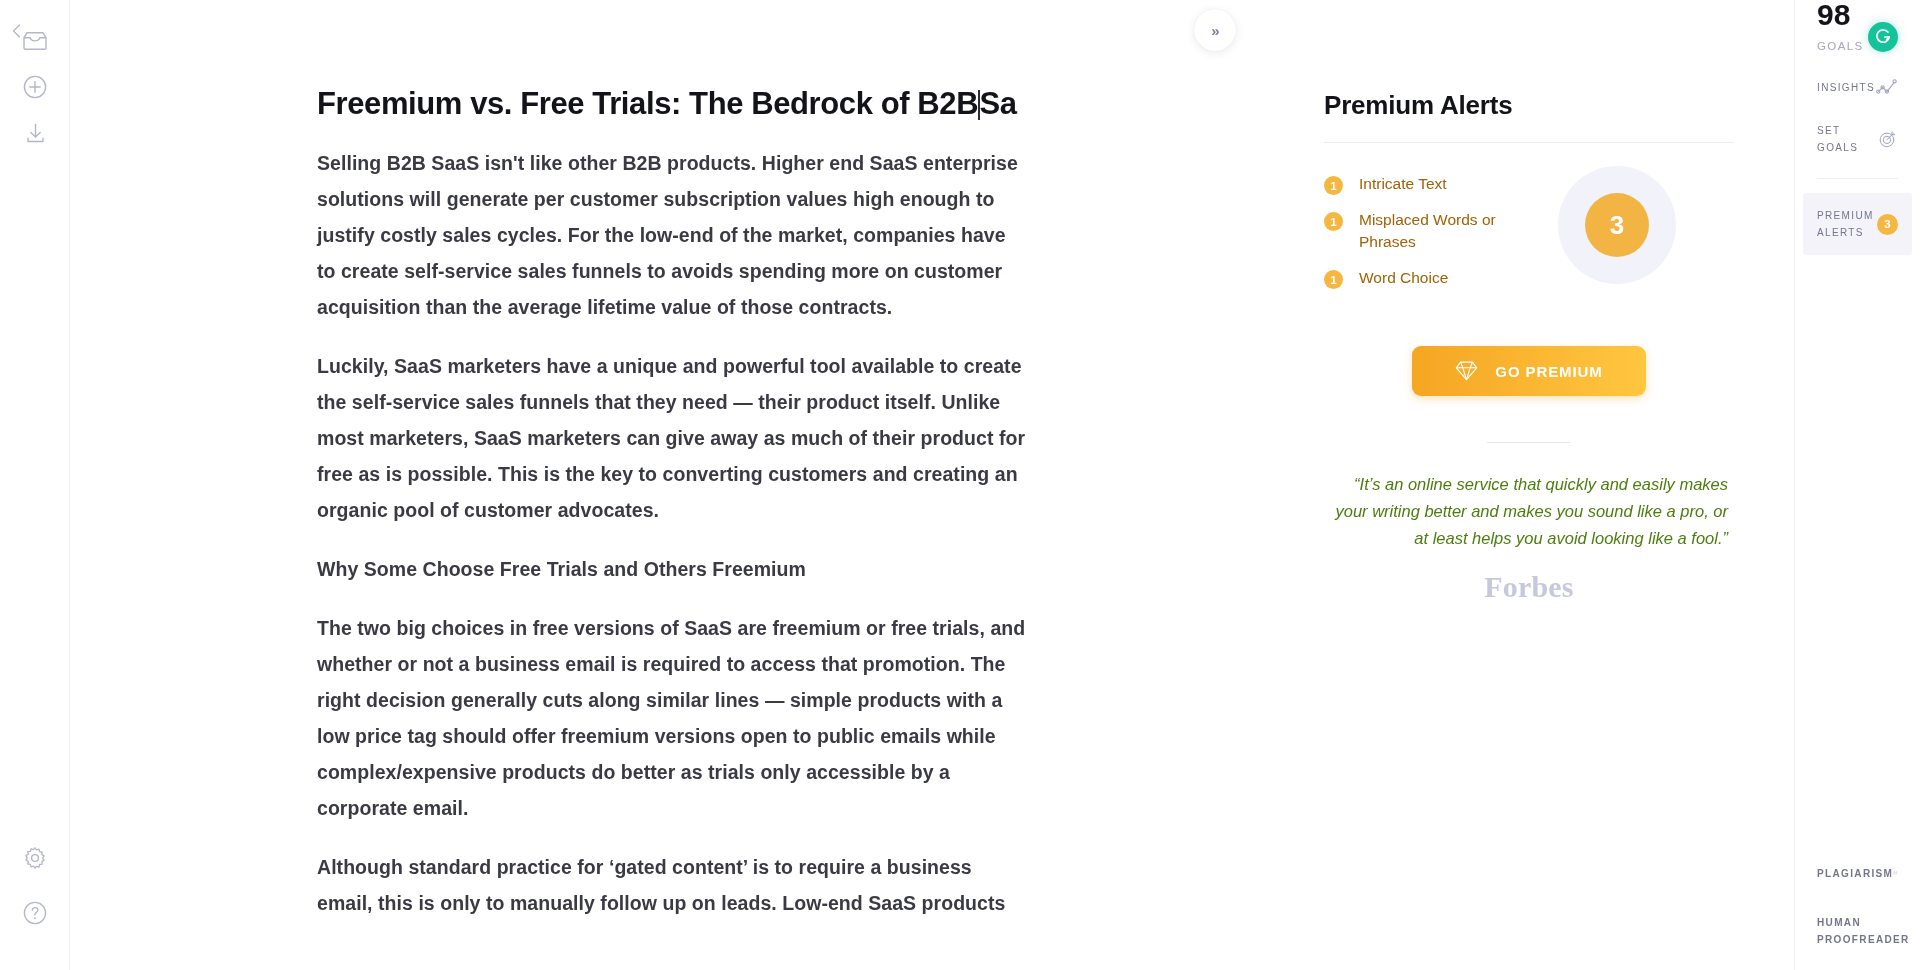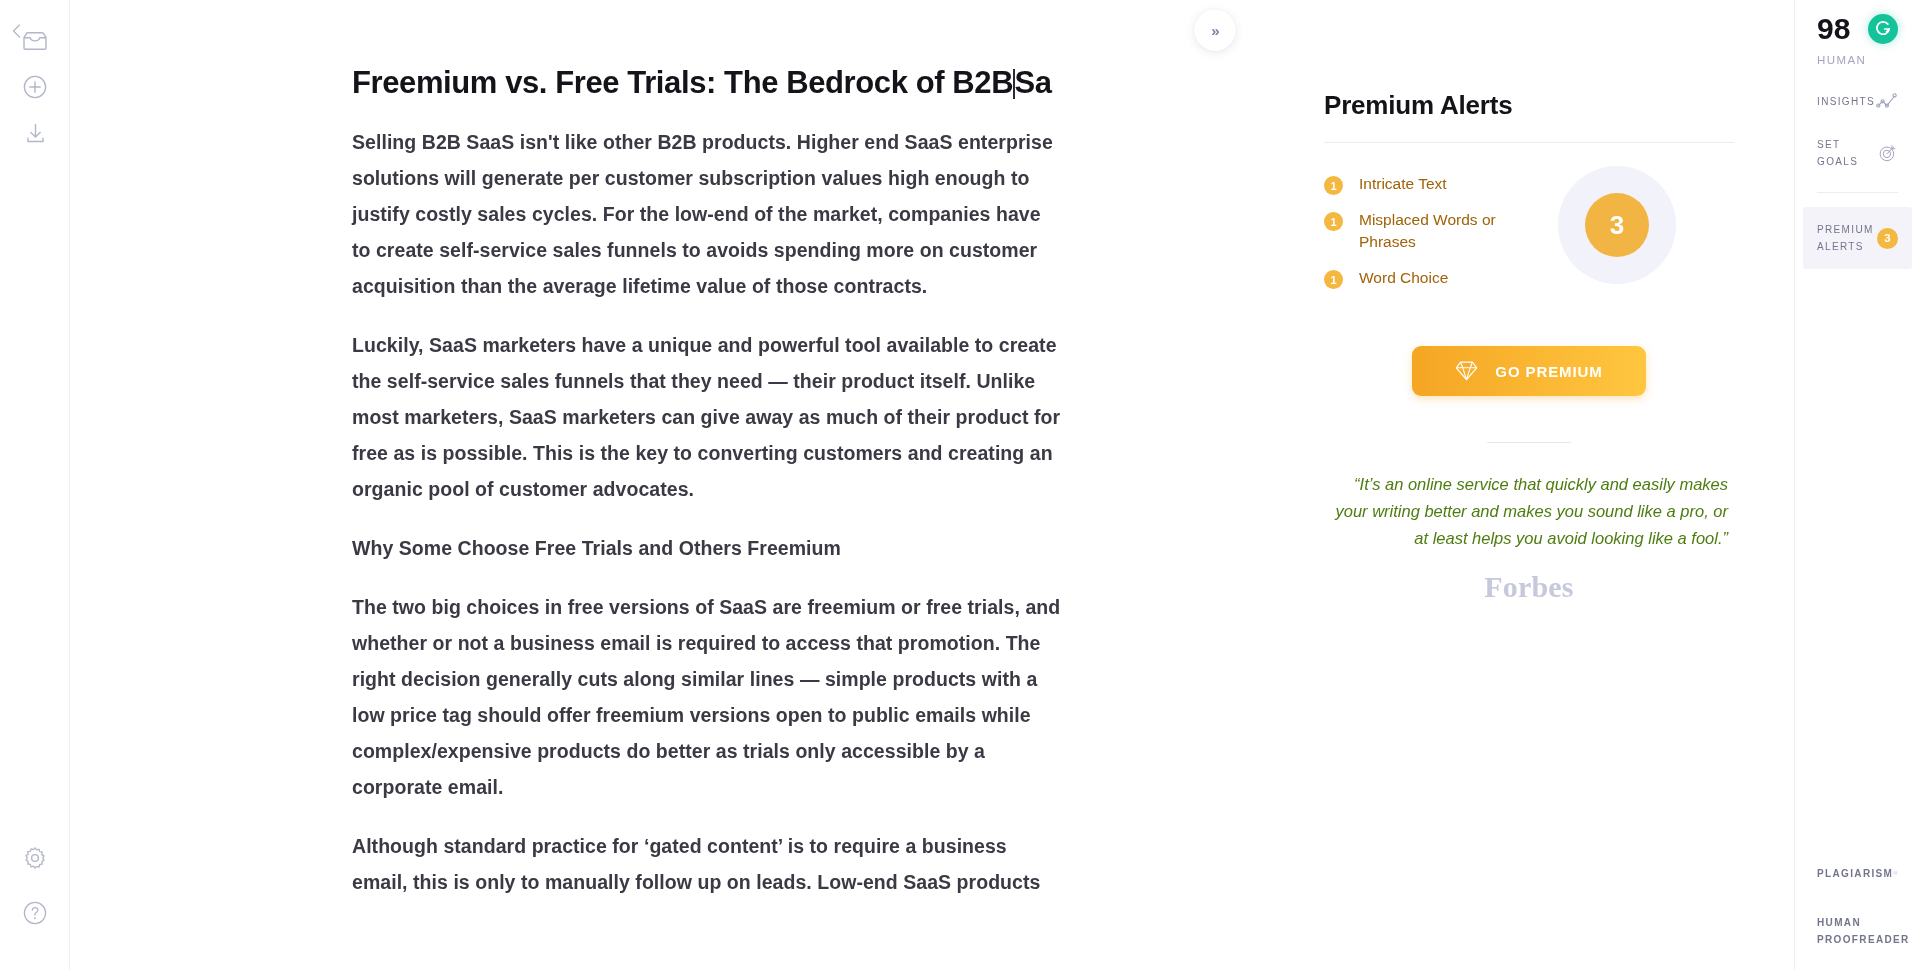--- a/index.html
+++ b/index.html
@@ -41,22 +41,21 @@
     position: relative;
     flex: 1 1 auto;
     height: 970px;
     background: #ffffff;
     overflow: hidden;
   }
   .doc-inner {
     position: absolute;
     left: 247px; top: 0;
     width: 712px;
-    padding-top: 63px;
-    margin-left: 35px;
+    padding-top: 84px;
   }
   .doc-title {
     font-size: 31px;
     line-height: 40px;
     font-weight: 700;
     color: #13131A;
     letter-spacing: -0.4px;
     white-space: nowrap;
     position: relative;
   }
@@ -221,23 +220,22 @@
 
   
   .right-rail {
     position: relative;
     flex: 0 0 125px;
     width: 125px; height: 970px;
     background: #ffffff;
     padding: 0 22px;
   }
   .score-row {
-    padding-top: 14px;
     display: flex;
-    align-items: flex-start;
+    align-items: flex-end;
     justify-content: space-between;
   }
   .score-num {
     font-size: 30px;
     font-weight: 700;
     color: #13131A;
     line-height: 1;
   }
   .score-label {
     margin-top: 10px;
@@ -409,21 +407,21 @@
     <div class="quote-rule"></div>
     <div class="quote">“It’s an online service that quickly and easily makes your writing better and makes you sound like a pro, or at least helps you avoid looking like a fool.”</div>
     <div class="forbes">Forbes</div>
   </div>
 
   <div class="right-rail">
 
     <div class="score-row">
       <div>
         <div class="score-num">98</div>
-        <div class="score-label">HUMAN</div>
+        <div class="score-label">GOALS</div>
       </div>
       <div class="g-logo">
         <svg width="20" height="20" viewBox="0 0 20 20" fill="none">
           <path d="M14.9 5.1A6.2 6.2 0 1 0 16.2 10" stroke="#ffffff" stroke-width="1.7" stroke-linecap="round"></path>
           <path d="M16.2 10h-4.4" stroke="#ffffff" stroke-width="1.7" stroke-linecap="round"></path>
           <path d="M13.7 12.9l2.5-2.9" stroke="#ffffff" stroke-width="1.7" stroke-linecap="round"></path>
         </svg>
       </div>
     </div>
 

